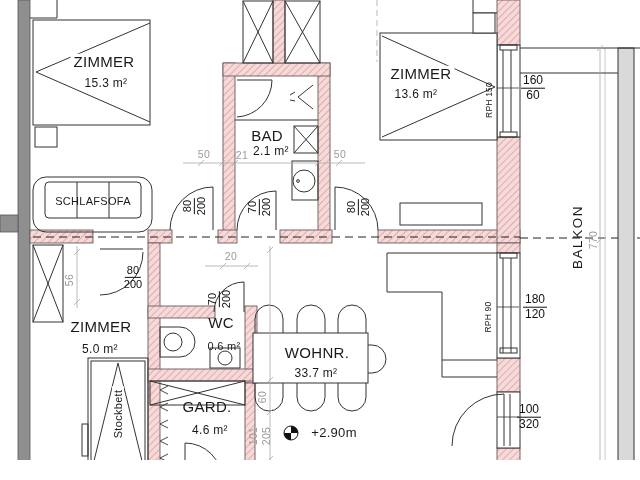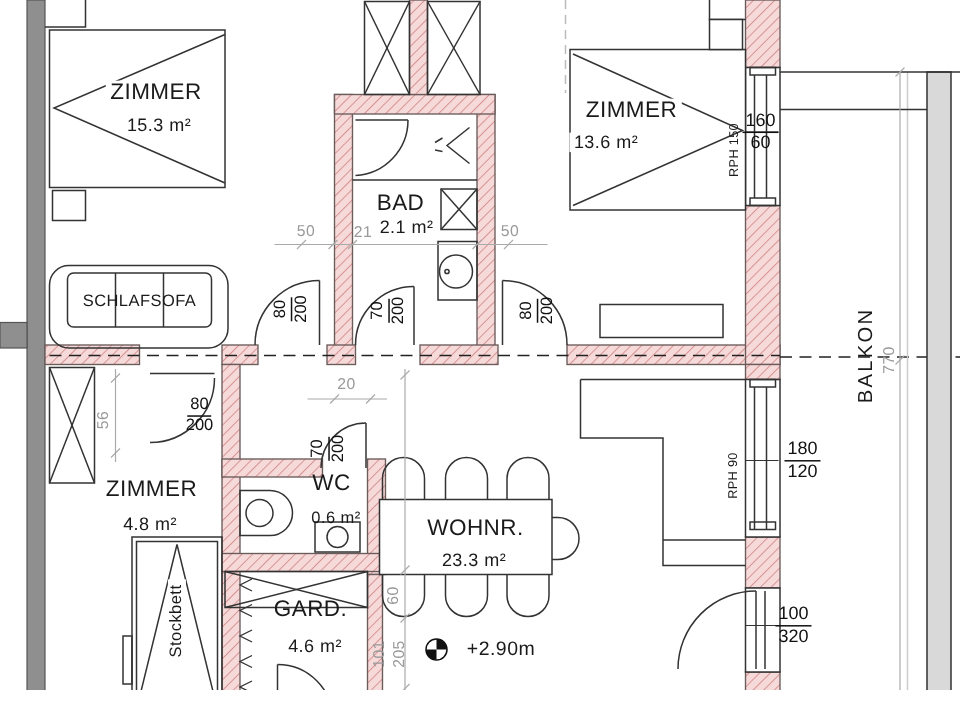--- a/index.html
+++ b/index.html
@@ -226,28 +226,28 @@
     <path d="M291,433 L291,426 A7 7 0 0 1 298,433 Z" fill="#111"></path>
     <path d="M291,433 L291,440 A7 7 0 0 1 284,433 Z" fill="#111"></path>
   </g>
 </svg>
 
 <div class="lbl fs15 bg" style="left:104px;top:62px">ZIMMER</div>
 <div class="lbl fs12 bg" style="left:106px;top:84px">15.3 m²</div>
 <div class="lbl fs15" style="left:267px;top:136px">BAD</div>
 <div class="lbl fs12" style="left:271px;top:152px">2.1 m²</div>
 <div class="lbl fs15 bg" style="left:421px;top:74px">ZIMMER</div>
-<div class="lbl fs12 bg" style="left:404px;top:95px">13.6 m²</div>
+<div class="lbl fs12 bg" style="left:416px;top:95px">13.6 m²</div>
 <div class="lbl fs11" style="left:93px;top:201px">SCHLAFSOFA</div>
 <div class="lbl fs15" style="left:101px;top:327px">ZIMMER</div>
-<div class="lbl fs12" style="left:100px;top:350px">4.8 m²</div>
+<div class="lbl fs12" style="left:100px;top:350px">5.0 m²</div>
 <div class="lbl fs15" style="left:221px;top:323px">WC</div>
 <div class="lbl fs11" style="left:224px;top:346px">0.6 m²</div>
 <div class="lbl fs15" style="left:317px;top:353px">WOHNR.</div>
-<div class="lbl fs12" style="left:316px;top:374px">23.3 m²</div>
+<div class="lbl fs12" style="left:316px;top:374px">33.7 m²</div>
 <div class="lbl fs15" style="left:207px;top:407px">GARD.</div>
 <div class="lbl fs12" style="left:210px;top:431px">4.6 m²</div>
 <div class="lbl fs11 rot bg" style="left:118px;top:414px">Stockbett</div>
 <div class="lbl balkonT rot" style="left:578px;top:237px">BALKON</div>
 <div class="lbl fs13 bold" style="left:334px;top:433px">+2.90m</div>
 
 <div class="frac v" style="left:194px;top:206px">
   <span>80</span>
       <span>200</span>
     </div>
@@ -265,21 +265,21 @@
     </div>
 <div class="frac v" style="left:219px;top:299px">
   <span>70</span>
       <span>200</span>
     </div>
 <div class="frac big" style="left:529px;top:417px">
   <span>100</span>
       <span>320</span>
     </div>
 
-<div class="frac big" style="left:507px;top:88px">
+<div class="frac big" style="left:533px;top:88px">
   <span>160</span>
       <span>60</span>
     </div>
 <div class="frac big" style="left:535px;top:307px">
   <span>180</span>
       <span>120</span>
     </div>
 
 <div class="lbl fs8 rot" style="left:490px;top:100px">RPH 150</div>
 <div class="lbl fs8 rot" style="left:489px;top:317px">RPH 90</div>

